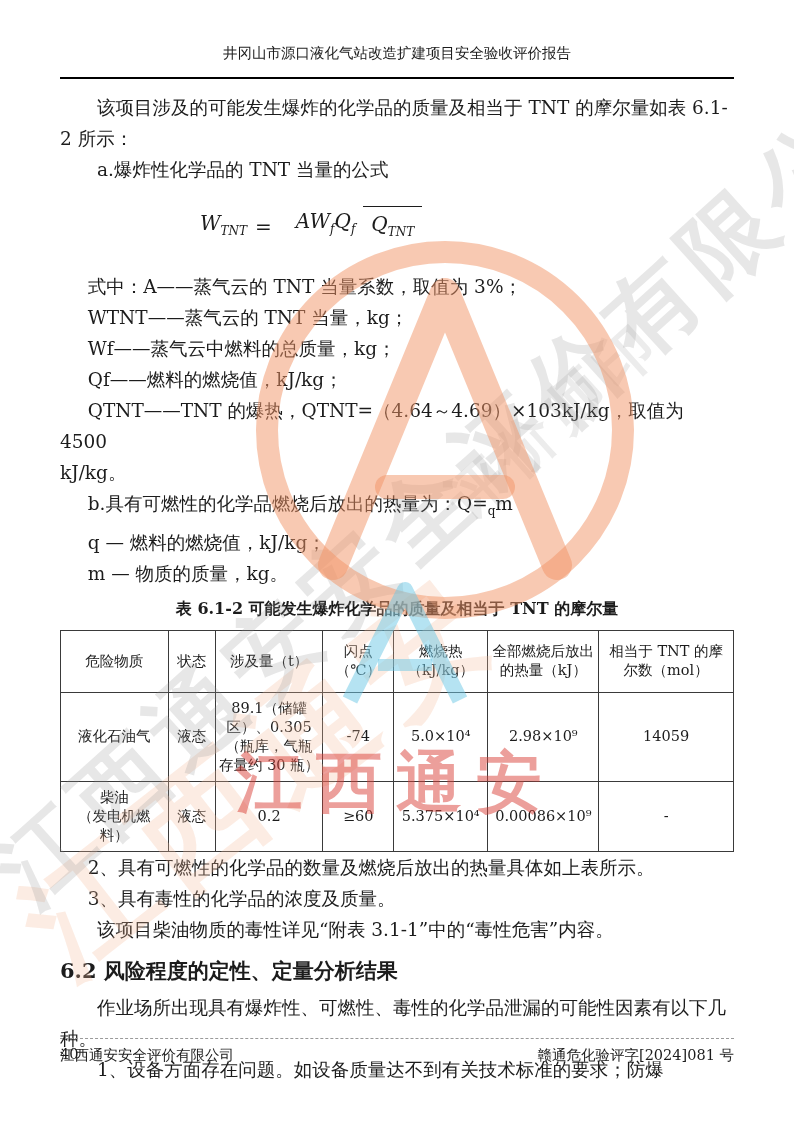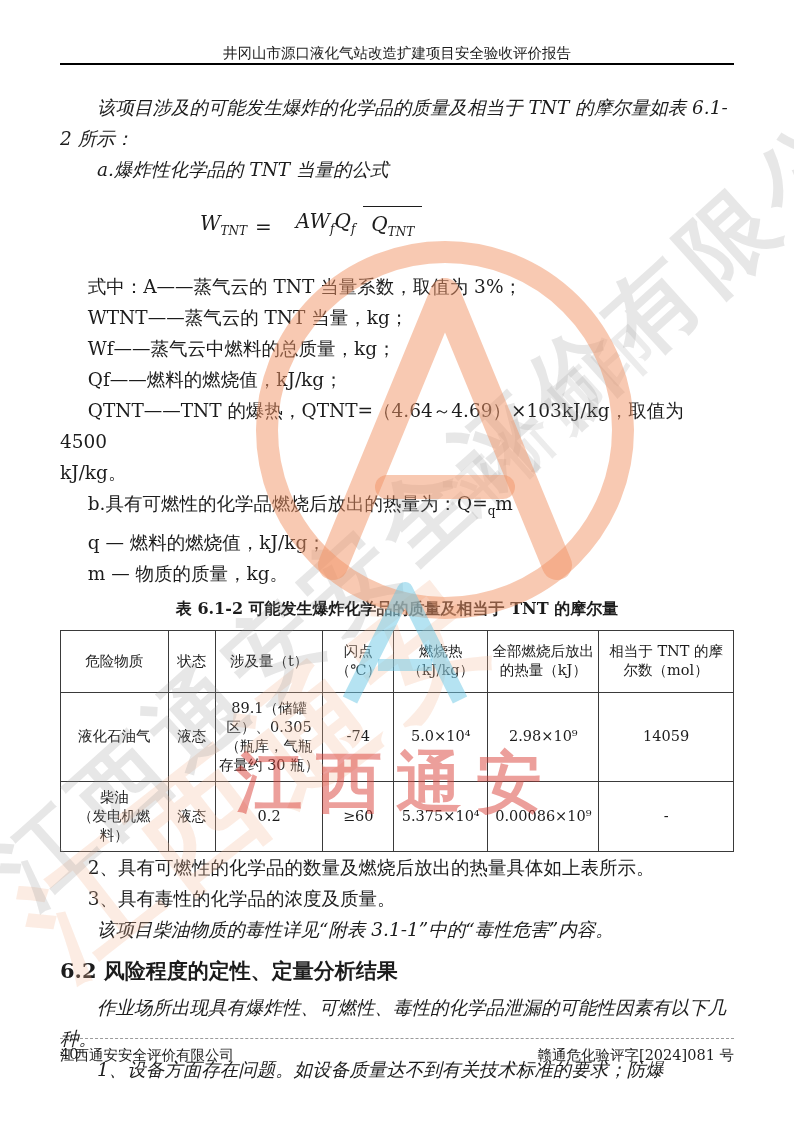--- a/index.html
+++ b/index.html
@@ -10,31 +10,31 @@
     margin: 0 auto;
     background: #ffffff;
     font-family: "DejaVu Serif", "Liberation Serif", serif;
     color: #1c1c1c;
     overflow: hidden;
   }
   .header {
     position: absolute; left: 60px; right: 60px; top: 44px;
     text-align: center;
     font-size: 14.5px;
-    padding-bottom: 0;
+    padding-bottom: 14px;
     border-bottom: 2px solid #000;
   }
   .content {
     position: absolute; left: 60px; right: 60px; top: 92px;
     z-index: 1;
     font-size: 18.5px;
     line-height: 31px;
   }
   .content p { margin: 0; }
-  .indent2 { text-indent: 2em; font-style: italic; }
+  .indent2 { text-indent: 2em; }
   .indent15 { text-indent: 1.5em; }
   .formula-block {
     display: flex; align-items: center;
     margin: 10px 0 12px 140px;
     font-size: 20px; font-style: italic;
     height: 64px;
   }
   .formula-block .sub { font-size: 12px; vertical-align: sub; font-style: italic; }
   .frac { display: inline-flex; flex-direction: row; align-items: flex-start; margin-left: 16px; }
   .frac .num { padding: 0 8px 2px; }

